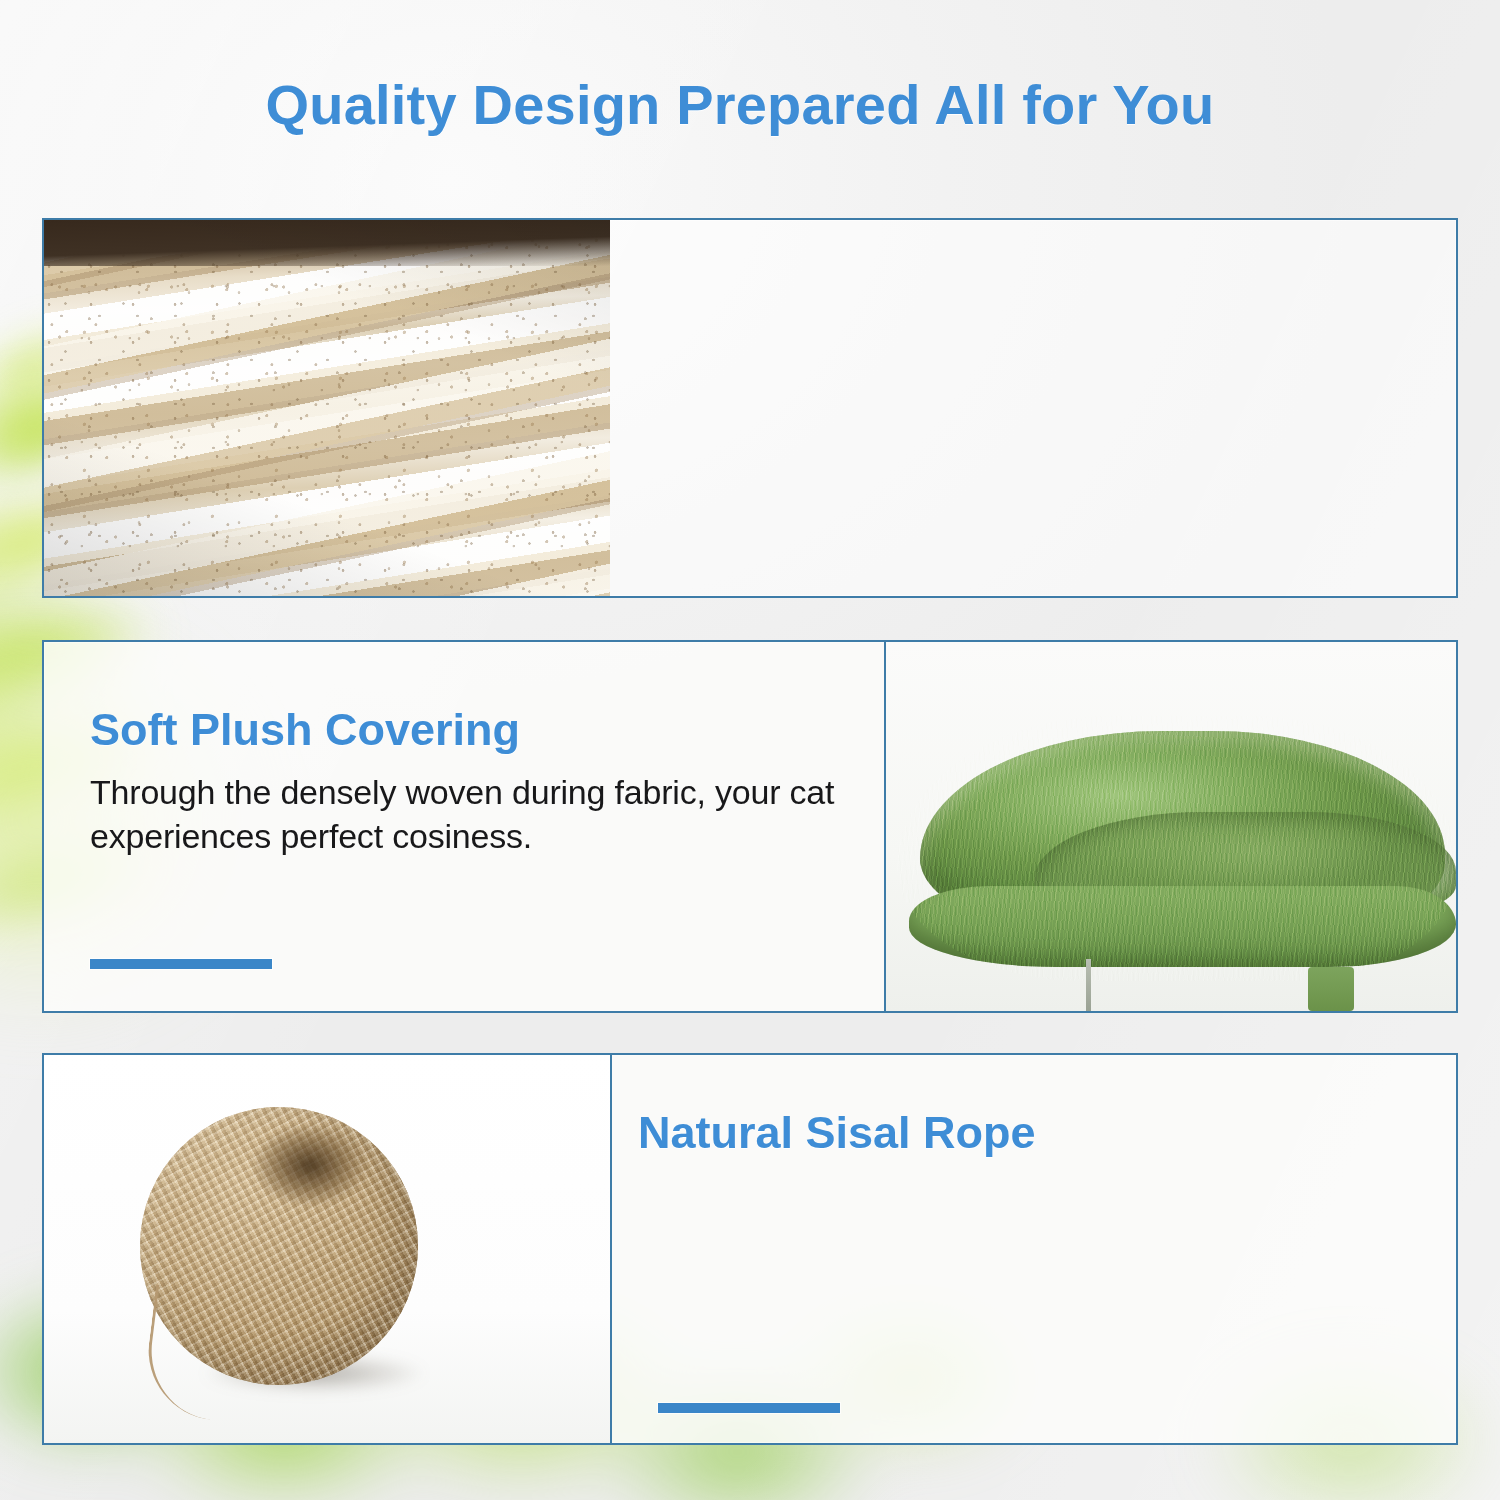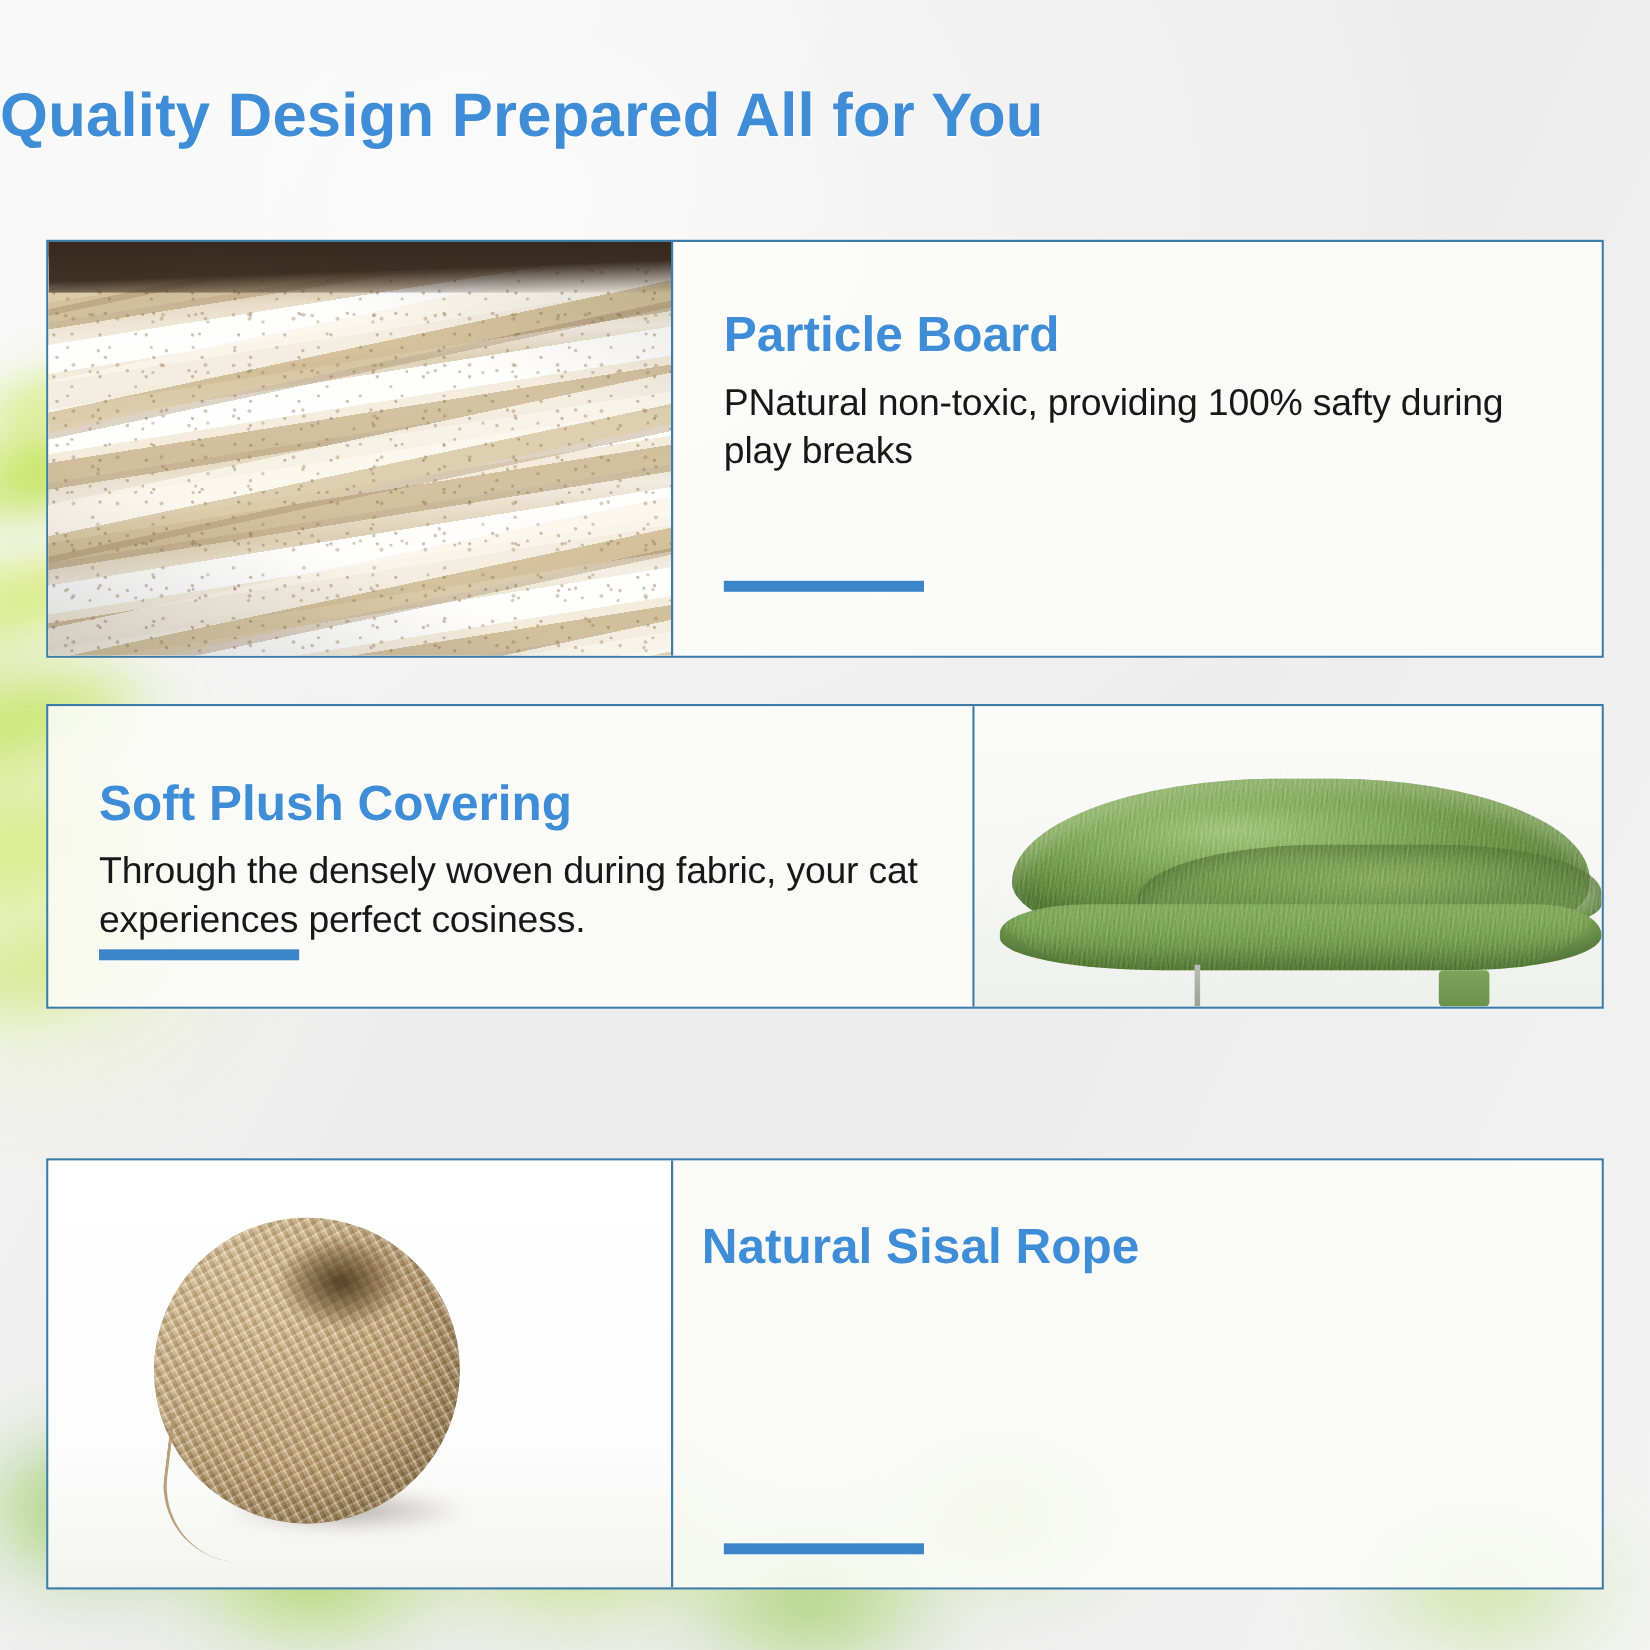--- a/index.html
+++ b/index.html
@@ -84,21 +84,21 @@
     right:-60px; bottom:-90px;
     width:420px; height:300px;
     background:radial-gradient(ellipse 200px 120px at 50% 50%,
                rgba(176,218,96,.55) 0%, rgba(176,218,96,0) 74%);
     filter:blur(28px);
   }
 
   
   #headline {
     position:absolute; left:0; top:72px; width:1480px;
-    text-align:left;
+    text-align:center;
     font-size:56px; font-weight:bold;
     letter-spacing:.2px;
     color:#3E8DD6;
     text-shadow:0 1px 0 rgba(255,255,255,.9);
     white-space:nowrap;
   }
 
   
   .card {
     position:absolute;
@@ -205,21 +205,21 @@
     position:absolute; left:0; right:0; top:0; height:46px;
     background:linear-gradient(178deg, #37291d 0%, #3f3124 55%, rgba(63,49,36,0) 100%);
   }
   .pb-shade {
     position:absolute; inset:0;
     background:linear-gradient(200deg, rgba(0,0,0,.10) 0%, rgba(0,0,0,0) 30%,
                rgba(0,0,0,0) 68%, rgba(0,0,0,.14) 100%);
   }
 
   
-  #card-plush { left:42px; top:640px; width:1416px; height:277px; }
+  #card-plush { left:42px; top:640px; width:1416px; height:373px; }
   #card-plush .textpane { padding-top:62px; }
   #card-plush .photo { width:570px; height:100%; }
   #card-plush .accent { bottom:42px; }
 
   .plush-photo {
     position:absolute; inset:0;
     background:linear-gradient(180deg, #fbfbfa 0%, #f6f7f4 58%, #eef0ec 100%);
   }
   
   .plush-rim {
@@ -351,25 +351,20 @@
 
     <div class="photo">
       <div class="pb-photo"></div>
       <div class="pb-slabs"></div>
       <div class="pb-slabs2"></div>
       <div class="pb-chips"></div>
       <div class="pb-dark-top"></div>
       <div class="pb-shade"></div>
     </div>
 
-    <div class="textpane">
-      <div class="card-title">Particle Board</div>
-      <p class="card-body">PNatural non-toxic, providing 100% safty during play breaks</p>
-      <div class="accent"></div>
-    </div>
 
   </section>
 
   <section class="card" id="card-plush">
 
     <div class="textpane left-pane">
       <div class="card-title">Soft Plush Covering</div>
       <p class="card-body">Through the densely woven during fabric, your cat experiences perfect cosiness.</p>
       <div class="accent"></div>
     </div>

